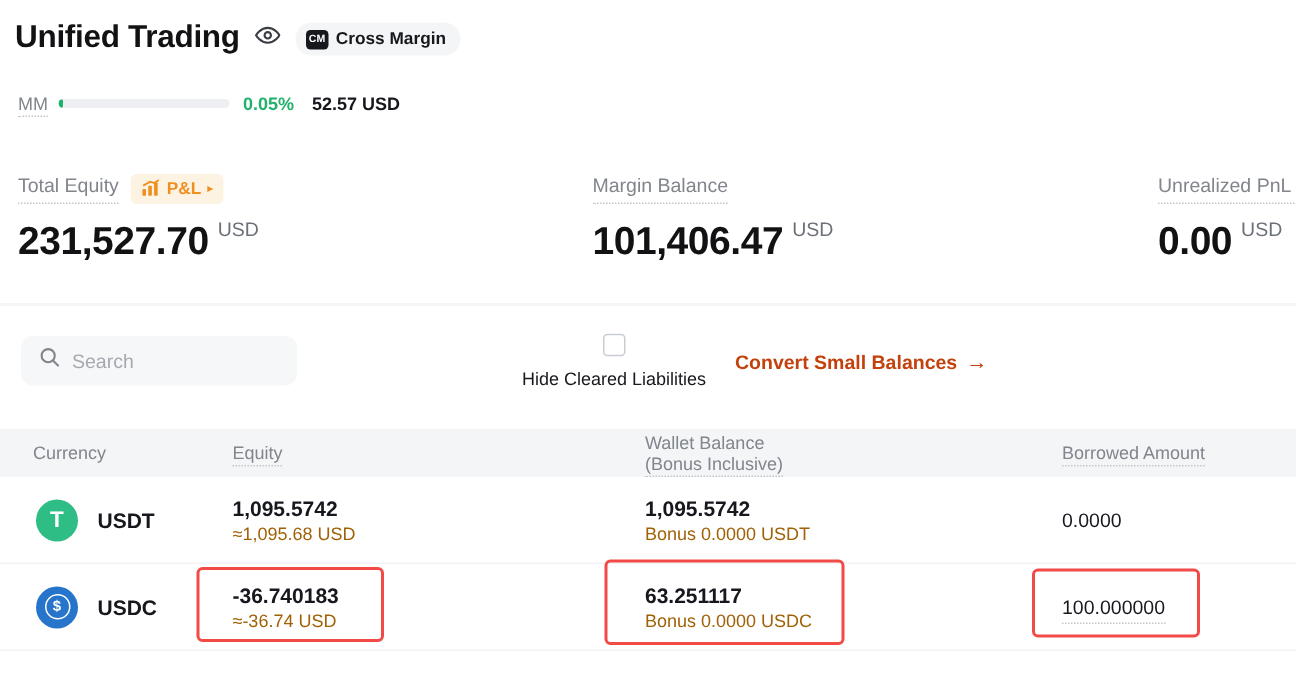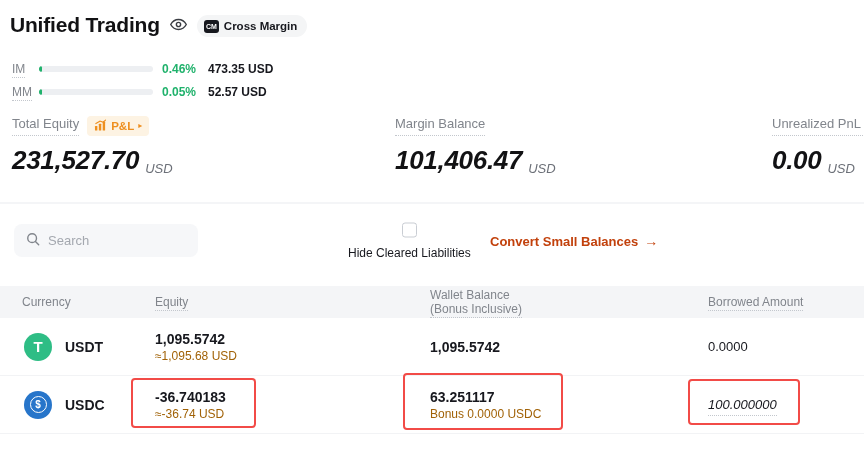--- a/index.html
+++ b/index.html
@@ -28,21 +28,21 @@
   
   .summary { position:absolute; top:116px; left:12px; width:900px; height:70px; }
   .sum-col { position:absolute; top:0; white-space:nowrap; }
   .sum-col.c1 { left:0; }
   .sum-col.c2 { left:383px; }
   .sum-col.c3 { left:760px; width:140px; }
   .sum-label { font-size:13px; color:#81858c; display:flex; gap:8px; height:20px; }
   .dotted { border-bottom:1px dotted #c3c7cd; padding-bottom:2px; }
   .pnl-badge { display:flex; align-items:center; gap:4px; background:#fdf3e3; border-radius:4px; height:20px; padding:0 7px; color:#ee8f1f; font-weight:700; font-size:11.5px; cursor:pointer; }
   .pnl-caret { font-size:8px; line-height:1; }
-  .sum-value { margin-top:9px; display:flex; align-items:flex-end; gap:6px;font-style:italic; }
+  .sum-value { margin-top:9px; display:flex; align-items:flex-start; gap:6px; }
   .sum-num { font-size:26px; font-weight:700; letter-spacing:-0.3px; color:#121214; }
   .sum-unit { font-size:13px; font-weight:500; color:#6c7078; }
 
   
   .divider { position:absolute; top:202px; left:0; width:864px; height:2px; background:#f4f5f7; }
 
   
   .filters { position:absolute; top:224px; left:0; width:864px; height:34px; }
   .search-box { position:absolute; left:14px; top:0; width:184px; height:33px; background:#f6f7f9; border-radius:8px; display:flex; align-items:center; gap:8px; padding:0 12px; }
   .search-box input { border:none; background:transparent; outline:none; width:100%; font-size:13px; color:#17181e; font-family:inherit; }
@@ -64,21 +64,21 @@
   .trow { height:58px; border-bottom:1px solid #f2f3f5; background:#fff; }
   .cur-cell { display:flex; align-items:center; gap:13px; }
   .coin-icon { width:28px; height:28px; border-radius:50%; margin-left:2px; color:#fff; display:flex; align-items:center; justify-content:center; flex:none; }
   .coin-icon.usdt { background:#2ebd85; font-size:15px; font-weight:700; }
   .coin-icon.usdc { background:#2775ca; }
   .usdc-ring { width:17px; height:17px; border:1.5px solid #fff; border-radius:50%; display:flex; align-items:center; justify-content:center; font-size:10px; font-weight:700; }
   .coin-sym { font-size:14px; font-weight:700; color:#17181e; }
   .cell-main { font-size:14px; font-weight:700; color:#17181e; line-height:18px; }
   .cell-sub { font-size:12px; color:#a16207; line-height:16px; margin-top:0; }
   .borrowed-val { font-size:13px; font-weight:500; color:#17181e; }
-  .borrowed-val .dotted { padding-bottom:3px;font-style:italic; }
+  .borrowed-val .dotted { padding-bottom:3px; }
 
   
   .ann { position:absolute; border:2.5px solid #f24b47; border-radius:4px; pointer-events:none; }
   .ann.a1 { left:131px; top:378px; width:125px; height:50px; }
   .ann.a2 { left:403px; top:373px; width:160px; height:57px; }
   .ann.a3 { left:688px; top:379px; width:112px; height:46px; }
 </style>
 </head>
 <body>
 
@@ -94,28 +94,20 @@
           </svg>
       </span>
     </div>
     <div class="mode-badge">
       <span class="badge-key">CM</span>
       <span class="badge-label">Cross Margin</span>
     </div>
   </div>
 
   <div class="ratios">
-    <div class="ratio-row">
-      <div class="ratio-label"><span>IM</span></div>
-      <div class="ratio-bar">
-          <div class="ratio-fill"></div>
-        </div>
-      <div class="ratio-pct">0.46%</div>
-      <div class="ratio-val">473.35 USD</div>
-    </div>
     <div class="ratio-row">
       <div class="ratio-label"><span>MM</span></div>
       <div class="ratio-bar">
           <div class="ratio-fill"></div>
         </div>
       <div class="ratio-pct">0.05%</div>
       <div class="ratio-val">52.57 USD</div>
     </div>
   </div>
 
@@ -202,20 +194,21 @@
             <span>T</span>
           </span>
         <span class="coin-sym">USDT</span>
       </div>
       <div>
         <div class="cell-main">1,095.5742</div>
         <div class="cell-sub">≈1,095.68 USD</div>
       </div>
       <div>
         <div class="cell-main">1,095.5742</div>
+        <div class="cell-sub">Bonus 0.0000 USDT</div>
       </div>
       <div class="borrowed-val"><span>0.0000</span></div>
     </div>
 
     <div class="trow grid">
       <div class="cur-cell">
         <span class="coin-icon usdc">
             <span class="usdc-ring">
               <span>$</span>
             </span>

